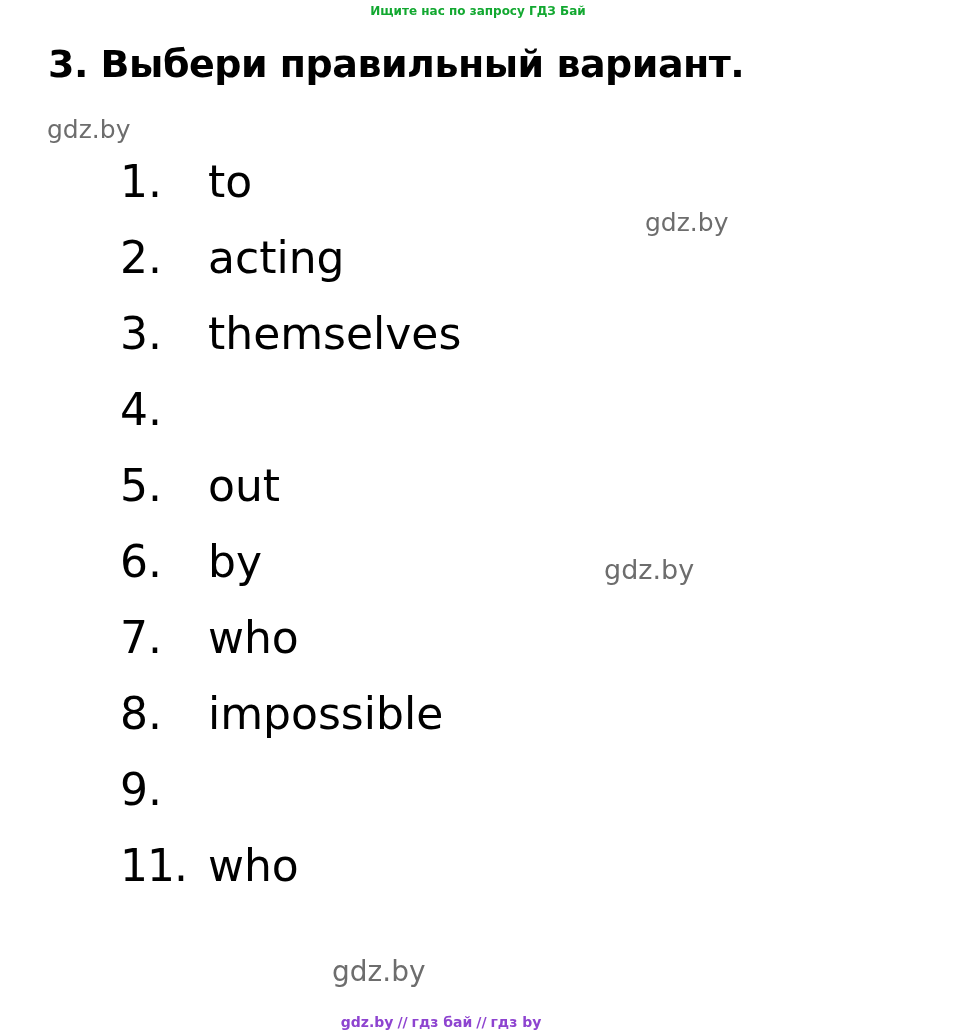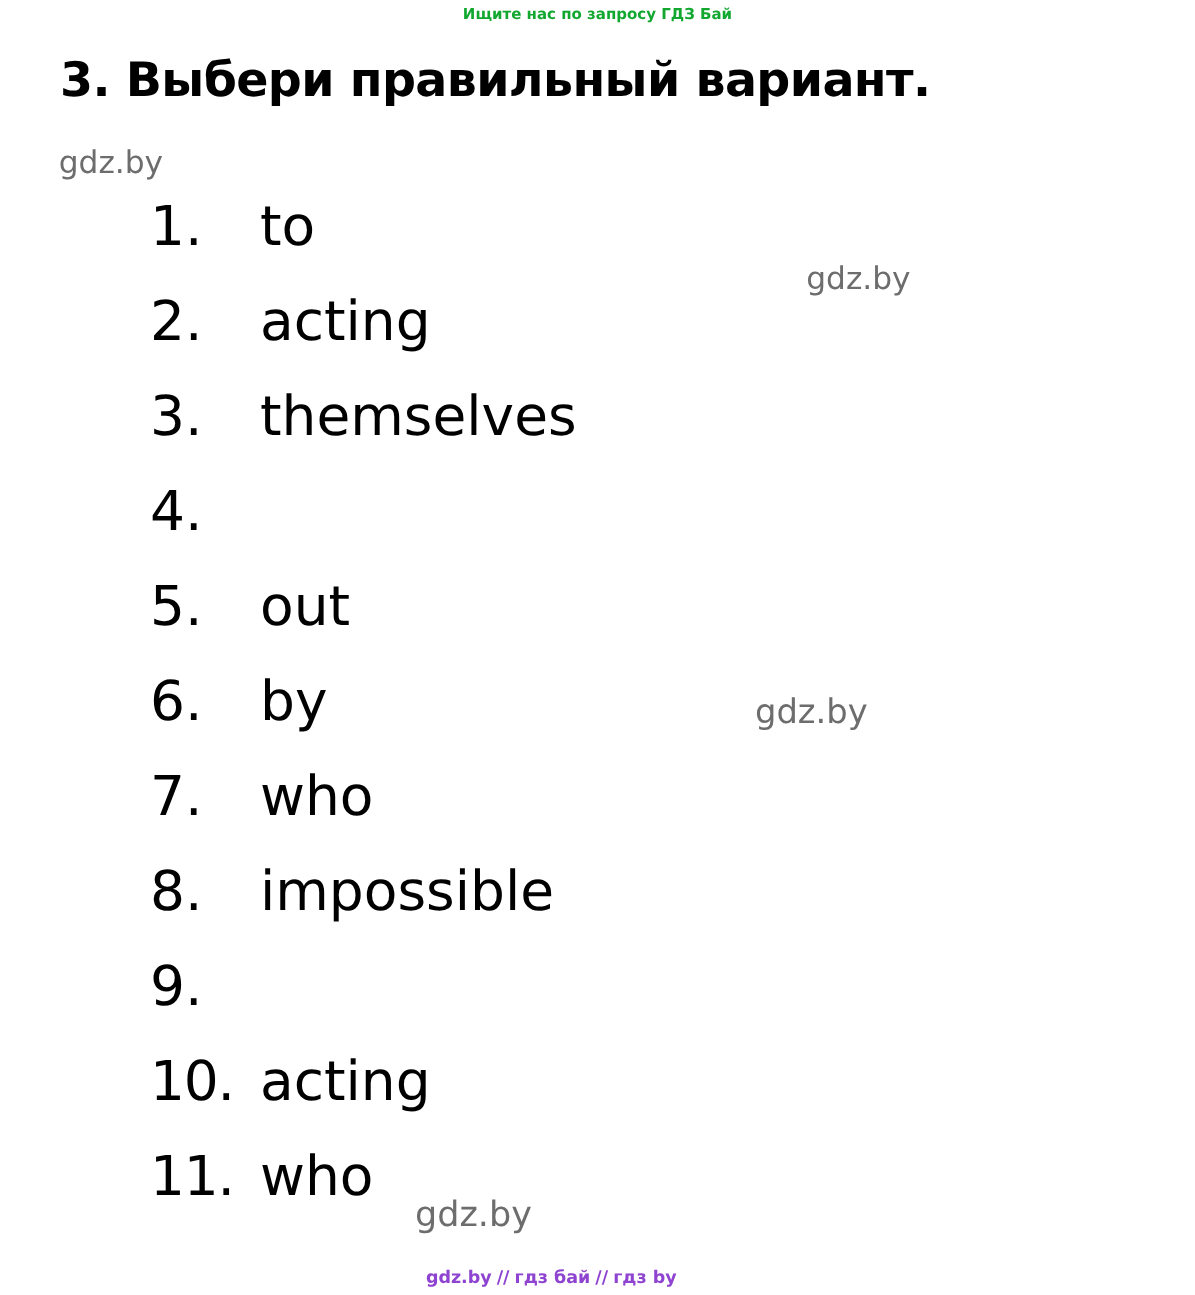--- a/index.html
+++ b/index.html
@@ -142,24 +142,20 @@
       <span class="answer-text">who</span>
     </div>
     <div class="answer-row">
       <span class="answer-num">8.</span>
       <span class="answer-text">impossible</span>
     </div>
     <div class="answer-row">
       <span class="answer-num">9.</span>
     </div>
     <div class="answer-row">
-      <span class="answer-num wide">10.</span>
-      <span class="answer-text">acting</span>
-    </div>
-    <div class="answer-row">
       <span class="answer-num wide">11.</span>
       <span class="answer-text">who</span>
     </div>
   </div>
 
   <div class="bottom-links">
     <span>gdz.by</span><span class="sep">//</span><span>гдз бай</span><span class="sep">//</span><span>гдз by</span>
   </div>
 
 </div>

